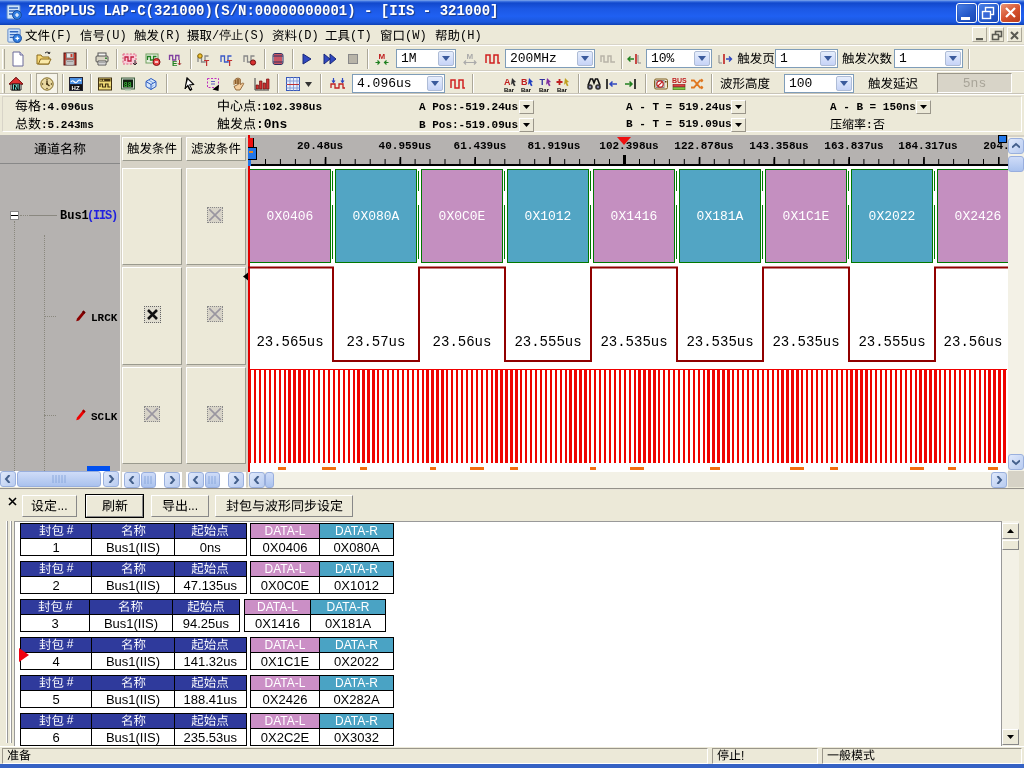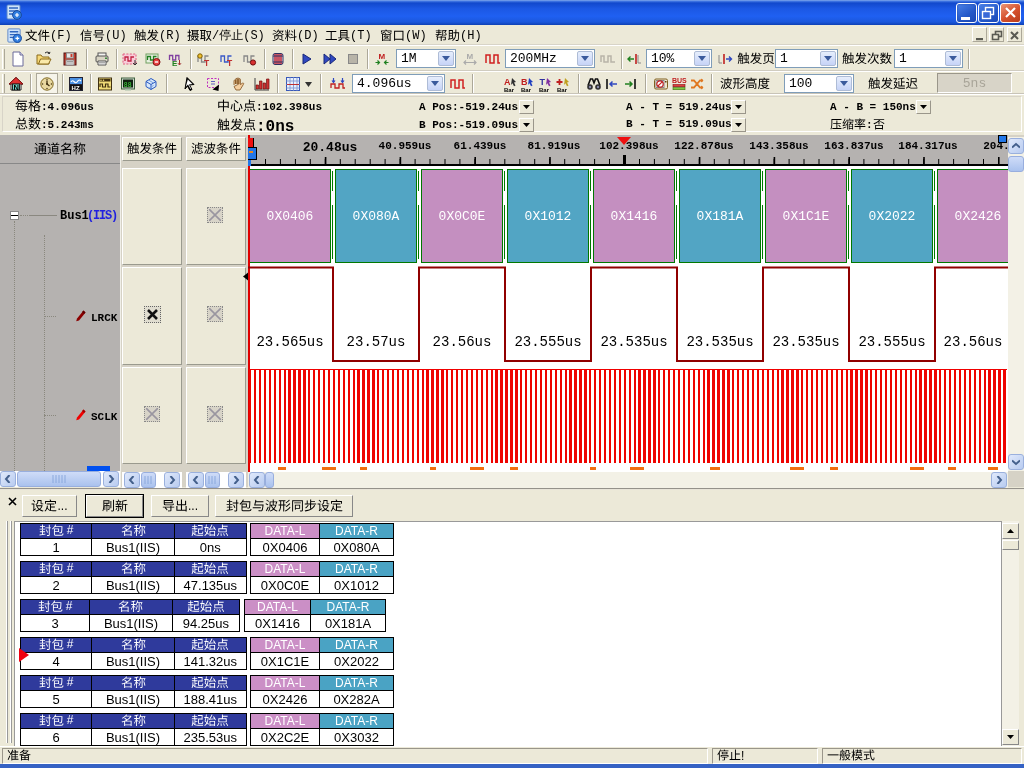--- a/index.html
+++ b/index.html
@@ -86,20 +86,21 @@
       <path id="g5F0F" d="M70.9 8.9C76.1 12.5 82.3 17.9 85.3 21.5L90.5 16.8C87.5 13.3 81.1 8.2 76 4.7ZM56.5 4.4C56.5 10.6 56.7 16.7 57 22.7H5.5V30H57.5C60.1 67.2 68.5 96.2 84.9 96.2C92.6 96.2 95.4 91.1 96.7 73.6C94.6 72.8 91.8 71.1 90.1 69.4C89.4 82.8 88.3 88.4 85.5 88.4C75.6 88.4 67.8 63.9 65.3 30H94.7V22.7H64.9C64.6 16.8 64.5 10.7 64.5 4.4ZM5.9 85.6 8.3 93C21.1 90.2 39.5 86 56.5 82L55.9 75.2L34.5 79.8V52.2H53.2V44.9H9V52.2H27V81.3Z"></path>
     </defs>
   </svg>
 <div class="ab" style="left:0;top:0;width:1024px;height:25px;background:linear-gradient(180deg,#82aaec 0%,#3a70e0 6%,#1148cc 12%,#1c58e4 35%,#1f60f2 65%,#1b57dc 88%,#0e40b4 100%)">
 <svg class="ab" style="left:5px;top:3px" width="18" height="18" viewBox="0 0 18 18">
       <rect x="2" y="2" width="13" height="14" rx="1" fill="#cfe4fa" stroke="#5a86c8"></rect>
       <path d="M4 5h9M4 8h9M4 11h6" stroke="#2f66c0" stroke-width="1.4"></path>
       <circle cx="12" cy="12" r="4.4" fill="#2f7de0" stroke="#17499c"></circle>
       <path d="M10 12h4M12 10v4" stroke="#fff" stroke-width="1.2"></path>
     </svg>
+<div class="ab mono" style="left:28px;top:3px;font-size:14px;font-weight:bold;color:#fff;letter-spacing:0;text-shadow:1px 1px 1px #1c3a80">ZEROPLUS LAP-C(321000)(S/N:00000000001) - [IIS - 321000]</div>
 <div class="ab" style="left:956px;top:3px;width:21px;height:20px;border-radius:3px;background:linear-gradient(145deg,#4c82e8,#2458c8 60%,#1c4ab8);border:1px solid #fff;box-shadow:inset 0 0 2px #1a40a0">
       <div class="ab" style="left:4px;top:13px;width:9px;height:3px;background:#fff"></div>
     </div>
 <div class="ab" style="left:978px;top:3px;width:21px;height:20px;border-radius:3px;background:linear-gradient(145deg,#4c82e8,#2458c8 60%,#1c4ab8);border:1px solid #fff"><svg width="19" height="18" viewBox="0 0 19 18">
         <rect x="6.5" y="3.5" width="8" height="7" fill="none" stroke="#fff" stroke-width="1.4"></rect>
         <rect x="3.5" y="7.5" width="8" height="7" fill="#3a6ad8" stroke="#fff" stroke-width="1.4"></rect>
       </svg></div>
 <div class="ab" style="left:1000px;top:3px;width:21px;height:20px;border-radius:3px;background:linear-gradient(145deg,#ec9678,#d4502c 55%,#b83c1c);border:1px solid #fff"><svg width="19" height="18" viewBox="0 0 19 18">
         <path d="M5 4l9 9M14 4l-9 9" stroke="#fff" stroke-width="2.2"></path>
       </svg></div>
@@ -500,21 +501,21 @@
       <span>:5.243ms</span>
     </div>
     <div class="ab" style="left:217px;top:5px;font-family:'Liberation Mono',monospace;font-size:11px;font-weight:bold;white-space:nowrap;display:flex;align-items:center;height:13px">
       <svg width="39" height="14.6" viewBox="0 0 300 112" style="display:inline-block;vertical-align:middle;" fill="#000">
         <use href="#g4E2D" x="0"></use>
         <use href="#g5FC3" x="100"></use>
         <use href="#g70B9" x="200"></use>
       </svg>
       <span>:102.398us</span>
     </div>
-    <div class="ab" style="left:217px;top:23px;font-family:'Liberation Mono',monospace;font-size:16px;font-weight:bold;white-space:nowrap;display:flex;align-items:flex-start;height:13px">
+    <div class="ab" style="left:217px;top:23px;font-family:'Liberation Mono',monospace;font-size:13px;font-weight:bold;white-space:nowrap;display:flex;align-items:center;height:13px">
       <svg width="39" height="14.6" viewBox="0 0 300 112" style="display:inline-block;vertical-align:middle;" fill="#000">
         <use href="#g89E6" x="0"></use>
         <use href="#g53D1" x="100"></use>
         <use href="#g70B9" x="200"></use>
       </svg>
       <span>:0ns</span>
     </div>
     <div class="ab" style="left:419px;top:5px;font-family:'Liberation Mono',monospace;font-size:11px;font-weight:bold;white-space:nowrap;display:flex;align-items:center;height:13px">
       <span>A Pos:-519.24us</span>
     </div>
@@ -768,21 +769,21 @@
           <rect x="151.6" y="22" width="1.6" height="8" fill="#000"></rect>
           <rect x="226.4" y="22" width="1.6" height="8" fill="#000"></rect>
           <rect x="301.2" y="22" width="1.6" height="8" fill="#000"></rect>
           <rect x="376.0" y="22" width="1.6" height="8" fill="#000"></rect>
           <rect x="450.8" y="22" width="1.6" height="8" fill="#000"></rect>
           <rect x="525.6" y="22" width="1.6" height="8" fill="#000"></rect>
           <rect x="600.4" y="22" width="1.6" height="8" fill="#000"></rect>
           <rect x="675.2" y="22" width="1.6" height="8" fill="#000"></rect>
           <rect x="750.0" y="22" width="1.6" height="8" fill="#000"></rect>
         </svg>
-        <div class="ab mono" style="left:49px;top:5px;width:66px;text-align:center;font-size:13px;font-weight:bold;color:#000">20.48us</div>
+        <div class="ab mono" style="left:49px;top:5px;width:66px;font-size:11px;font-weight:bold;color:#000">20.48us</div>
         <div class="ab mono" style="left:124px;top:5px;width:66px;text-align:center;font-size:11px;font-weight:bold;color:#000">40.959us</div>
         <div class="ab mono" style="left:199px;top:5px;width:66px;text-align:center;font-size:11px;font-weight:bold;color:#000">61.439us</div>
         <div class="ab mono" style="left:273px;top:5px;width:66px;text-align:center;font-size:11px;font-weight:bold;color:#000">81.919us</div>
         <div class="ab mono" style="left:348px;top:5px;width:66px;text-align:center;font-size:11px;font-weight:bold;color:#000">102.398us</div>
         <div class="ab mono" style="left:423px;top:5px;width:66px;text-align:center;font-size:11px;font-weight:bold;color:#000">122.878us</div>
         <div class="ab mono" style="left:498px;top:5px;width:66px;text-align:center;font-size:11px;font-weight:bold;color:#000">143.358us</div>
         <div class="ab mono" style="left:573px;top:5px;width:66px;text-align:center;font-size:11px;font-weight:bold;color:#000">163.837us</div>
         <div class="ab mono" style="left:647px;top:5px;width:66px;text-align:center;font-size:11px;font-weight:bold;color:#000">184.317us</div>
         <div class="ab mono" style="left:722px;top:5px;width:66px;text-align:center;font-size:11px;font-weight:bold;color:#000">204.79</div>
         <div class="ab" style="left:-1px;top:3px;width:7px;height:12px;background:#ee1010;border-right:1.5px solid #000;z-index:3"></div>

